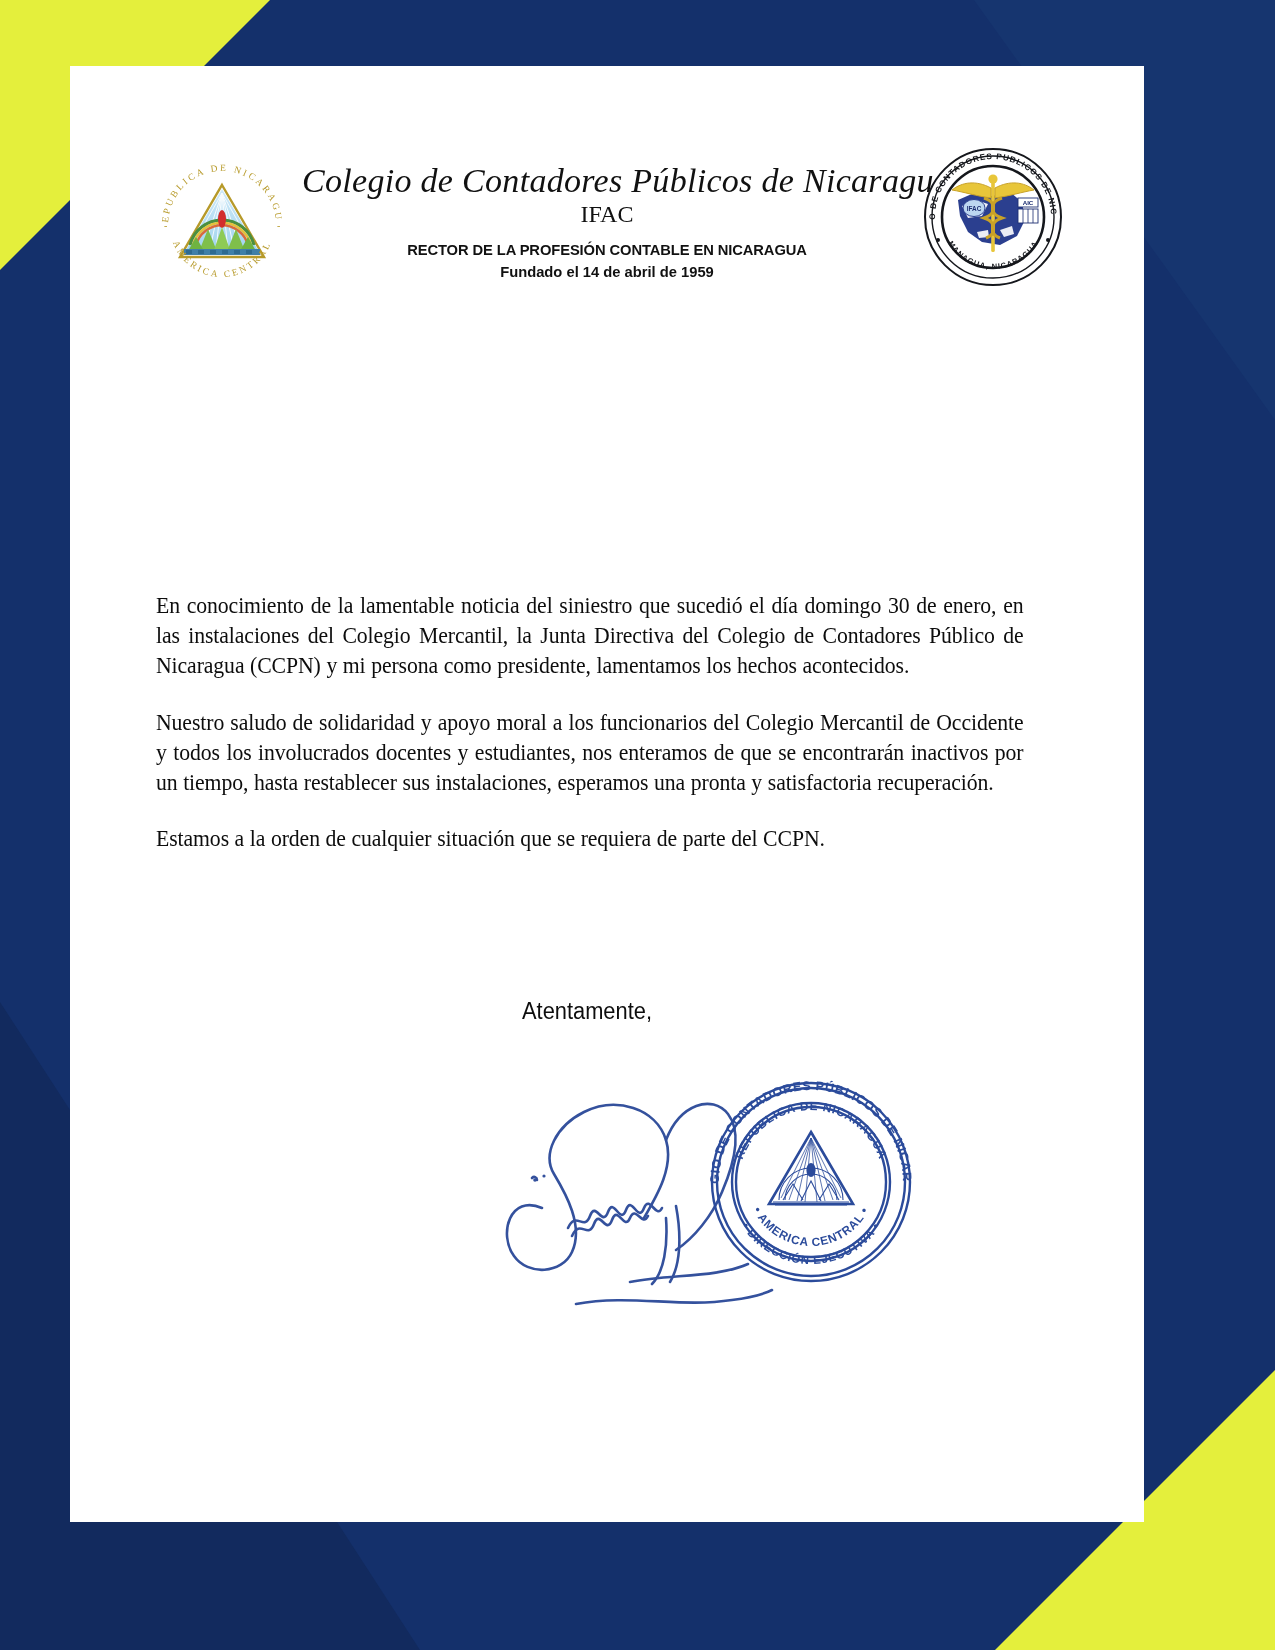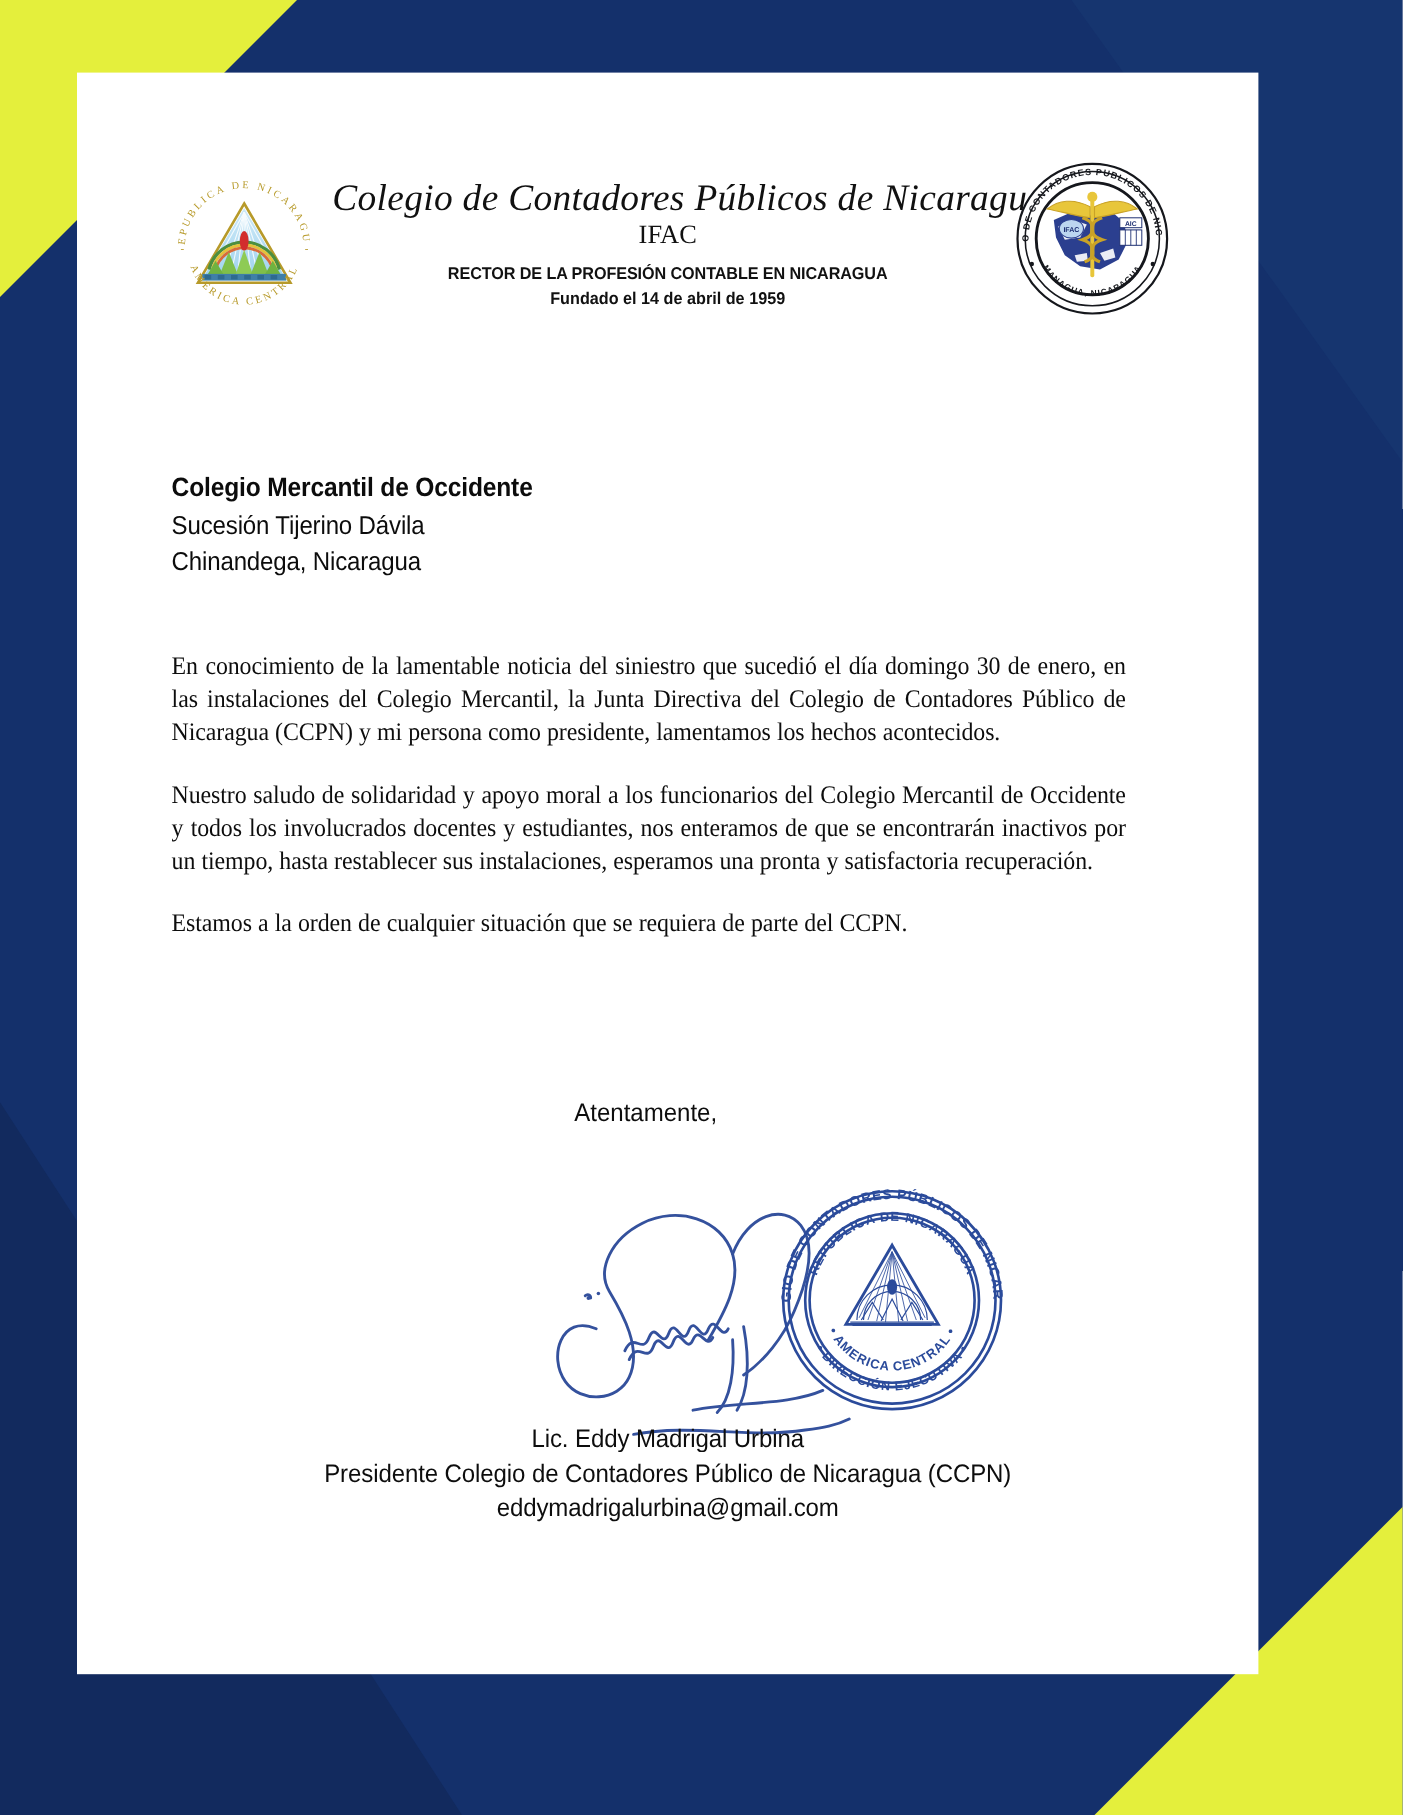--- a/index.html
+++ b/index.html
@@ -359,25 +359,20 @@
         </text>
         <text font-family="Liberation Sans, sans-serif" font-size="7.6" font-weight="bold" letter-spacing="1" fill="#15171c">
           <textPath href="#ringBotR" startOffset="50%" text-anchor="middle">MANAGUA, NICARAGUA</textPath>
         </text>
         <circle cx="16" cy="94" r="2" fill="#15171c"></circle>
         <circle cx="126" cy="94" r="2" fill="#15171c"></circle>
       </svg>
     </div>
   </div>
 
-  <div class="addressee">
-    <div class="addressee-line strong">Colegio Mercantil de Occidente</div>
-    <div class="addressee-line">Sucesión Tijerino Dávila</div>
-    <div class="addressee-line">Chinandega, Nicaragua</div>
-  </div>
 
   <div class="body-copy">
     <p class="para">En conocimiento de la lamentable noticia del siniestro que sucedió el día domingo 30 de enero, en las instalaciones del Colegio Mercantil, la Junta Directiva del Colegio de Contadores Público de Nicaragua (CCPN) y mi persona como presidente, lamentamos los hechos acontecidos.</p>
     <p class="para">Nuestro saludo de solidaridad y apoyo moral a los funcionarios del Colegio Mercantil de Occidente y todos los involucrados docentes y estudiantes, nos enteramos de que se encontrarán inactivos por un tiempo, hasta restablecer sus instalaciones, esperamos una pronta y satisfactoria recuperación.</p>
     <p class="para">Estamos a la orden de cualquier situación que se requiera de parte del CCPN.</p>
   </div>
 
   <div class="closing">Atentamente,</div>
 
   <div class="sig-area">
@@ -458,19 +453,14 @@
         <text font-family="Liberation Sans, sans-serif" font-size="11.8" font-weight="bold" letter-spacing="0.8" fill="#2b4b9b">
           <textPath href="#stInnerTop" startOffset="50%" text-anchor="middle">REPUBLICA DE NICARAGUA</textPath>
         </text>
         <text font-family="Liberation Sans, sans-serif" font-size="11.8" font-weight="bold" letter-spacing="0.8" fill="#2b4b9b">
           <textPath href="#stInnerBot" startOffset="50%" text-anchor="middle">• AMERICA CENTRAL •</textPath>
         </text>
       </svg>
     </div>
   </div>
 
-  <div class="sig-block">
-    <div class="sig-line">Lic. Eddy Madrigal Urbina</div>
-    <div class="sig-line">Presidente Colegio de Contadores Público de Nicaragua (CCPN)</div>
-    <div class="sig-line">eddymadrigalurbina@gmail.com</div>
-  </div>
 
 </div>
 
 </body></html>

